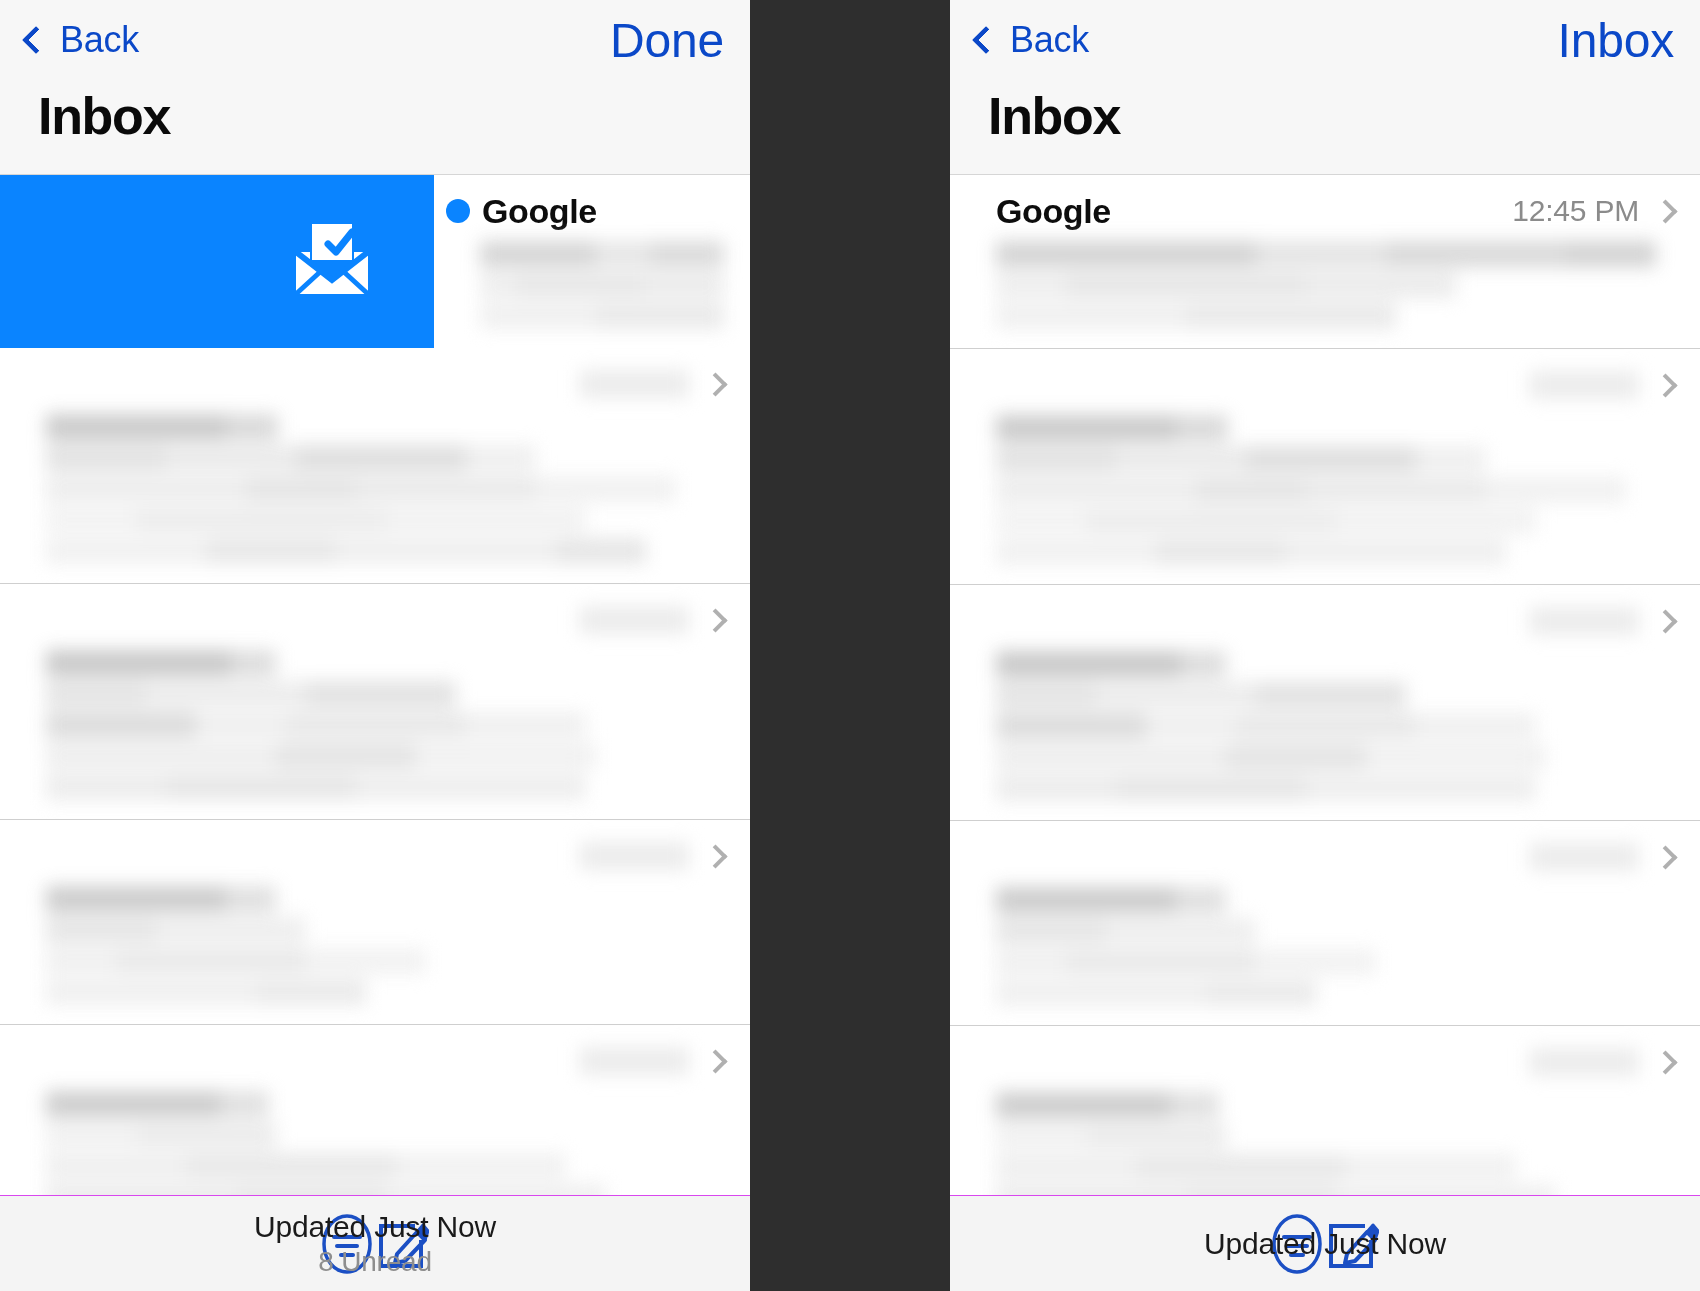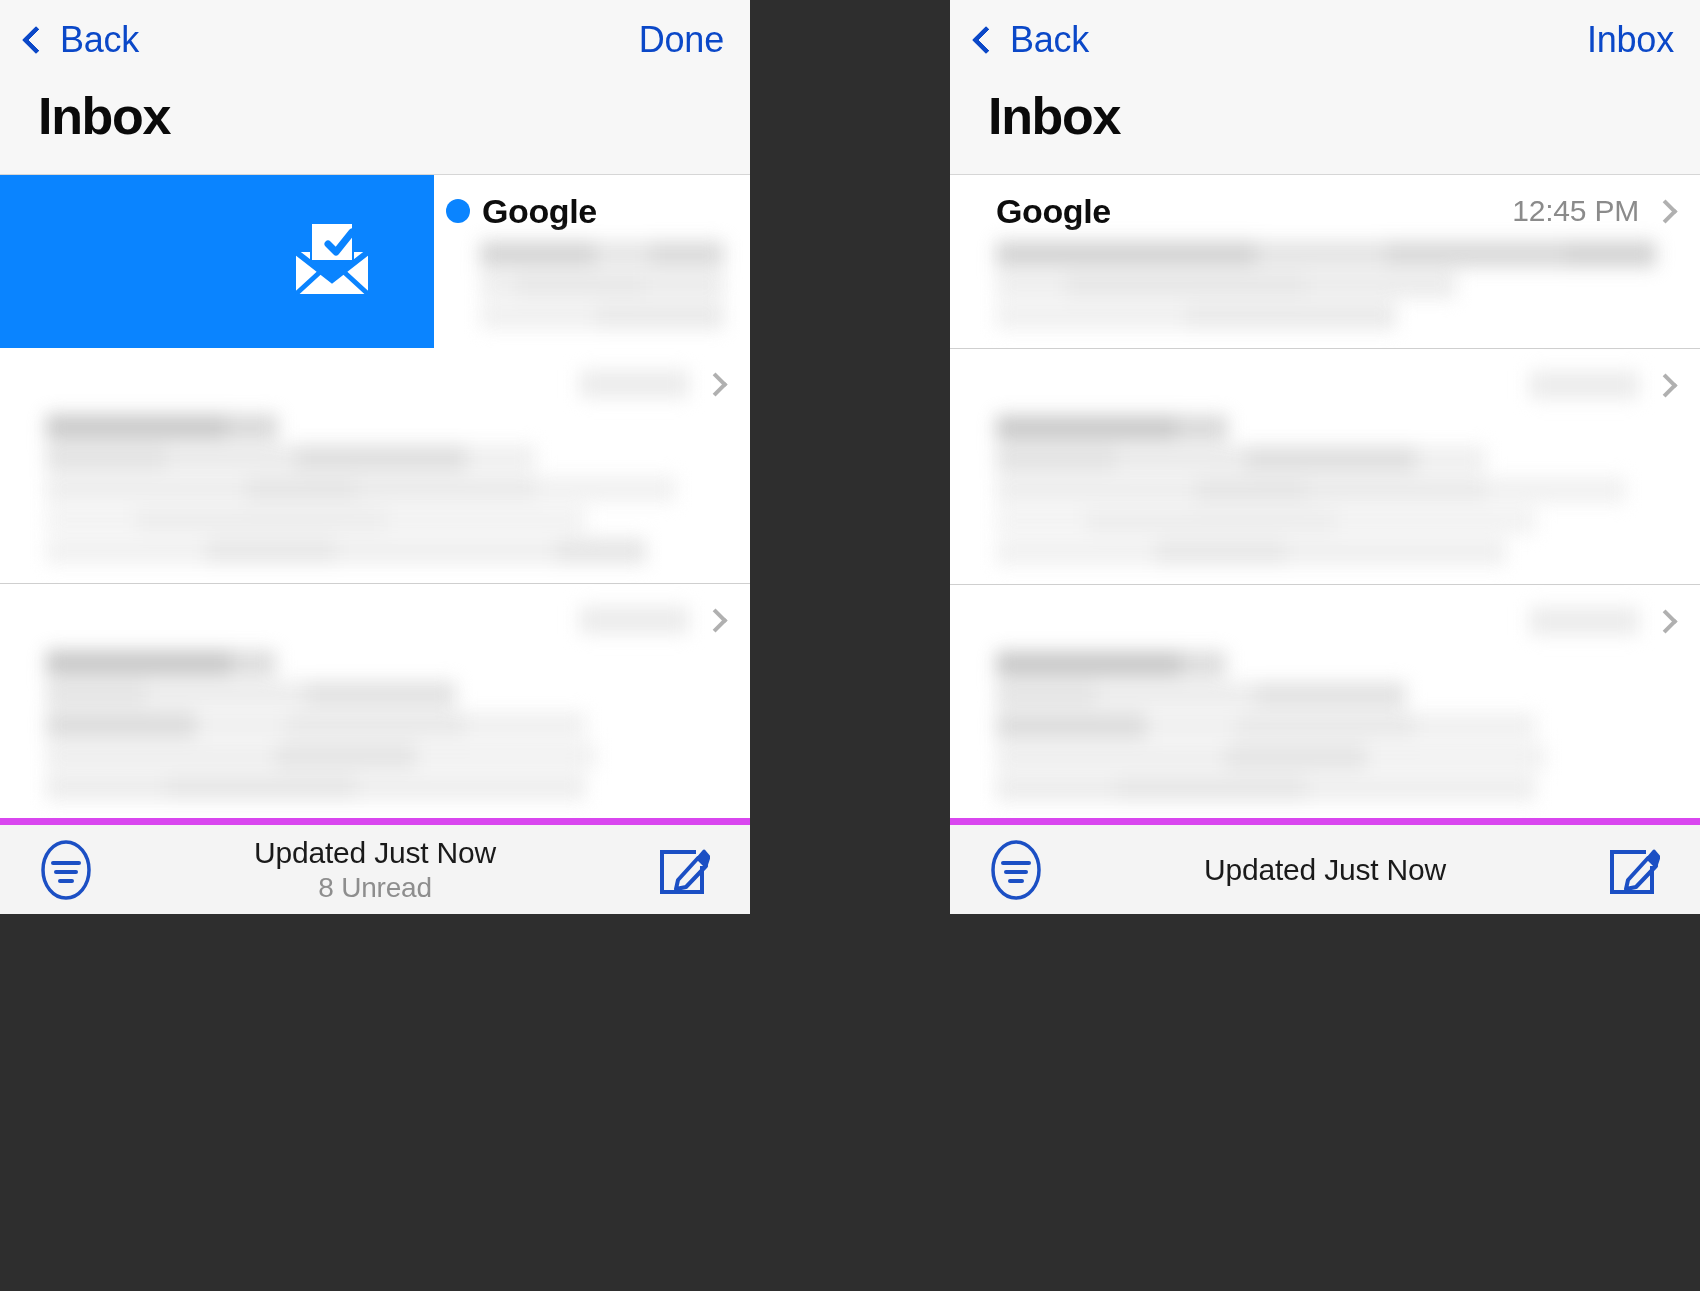--- a/index.html
+++ b/index.html
@@ -12,21 +12,21 @@
   .screen {
     position: relative;
     width: 1700px; height: 1291px;
     display: flex;
     background: #2e2e2e;
   }
 
   
   .panel {
     position: relative;
-    height: 914px;
+    height: 1291px;
     background: #ffffff;
     display: flex;
     flex-direction: column;
     overflow: hidden;
   }
   .panel-left  { width: 750px; }
   .divider     { width: 200px; background: #2e2e2e; flex: 0 0 200px; }
   .panel-right { width: 750px; }
 
   
@@ -55,21 +55,21 @@
     width: 20px; height: 20px;
     border-left: 5px solid #0b48c8;
     border-bottom: 5px solid #0b48c8;
     transform: rotate(45deg);
     margin-right: 14px;
     margin-left: 6px;
     border-radius: 1px;
   }
   .nav-action {
     color: #0b48c8;
-    font-size: 36px;
+    font-size: 48px;
     letter-spacing: -0.2px;
   }
   .nav-title {
     padding: 6px 0 0 38px;
     font-size: 52px;
     font-weight: bold;
     color: #0a0a0a;
     letter-spacing: -1.3px;
   }
 
@@ -157,24 +157,24 @@
     filter: blur(9px);
     width: 110px; height: 28px;
     background: #ececec;
   }
 
   
   .toolbar {
     height: 96px;
     flex: 0 0 96px;
     background: #f4f4f4;
-    border-top: 7px solid #d946ef;
+    border-top: 1px solid #d946ef;
     display: flex;
     align-items: center;
-    justify-content: space-between;
+    justify-content: center;
     padding: 0 40px;
     position: relative;
   }
   .filter-icon {
     width: 52px; height: 62px;
   }
   .status-block {
     position: absolute;
     left: 0; right: 0;
     text-align: center;

